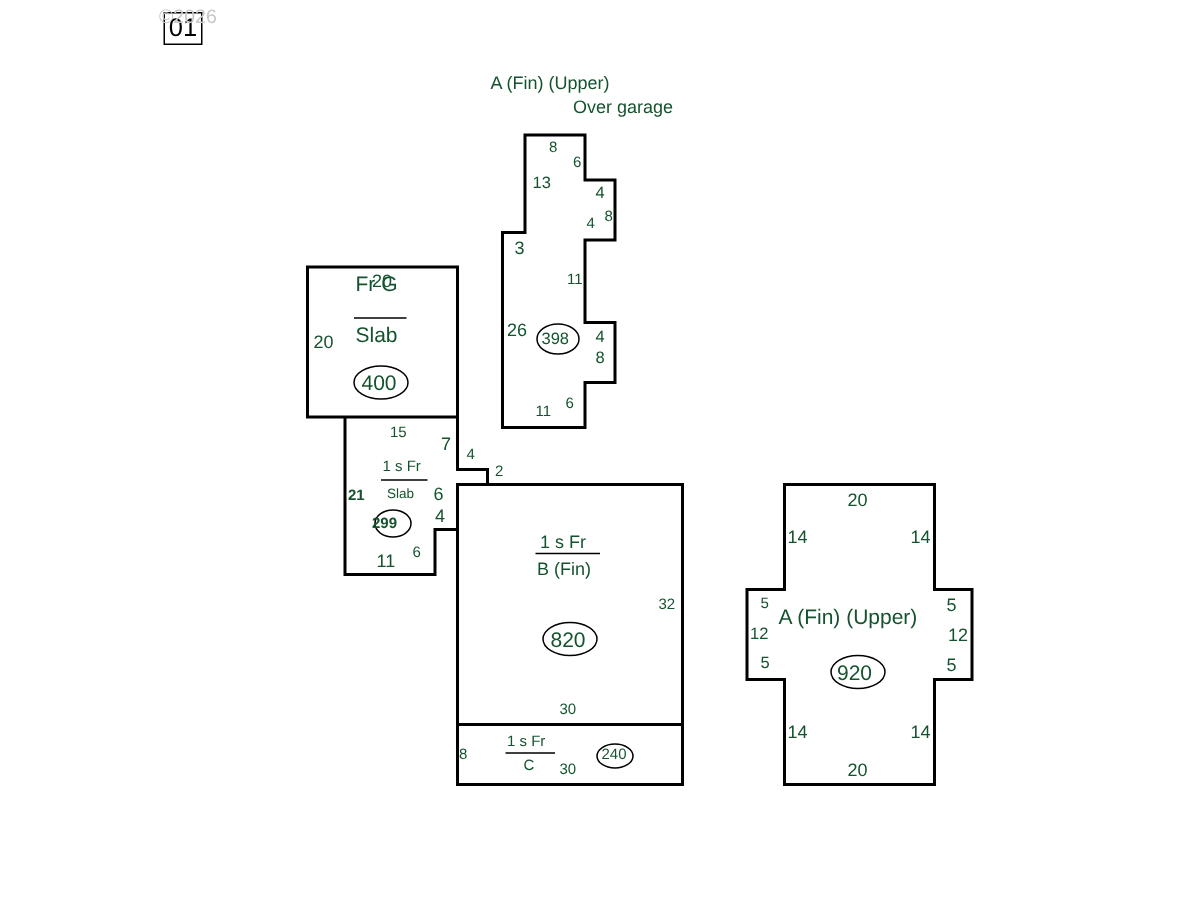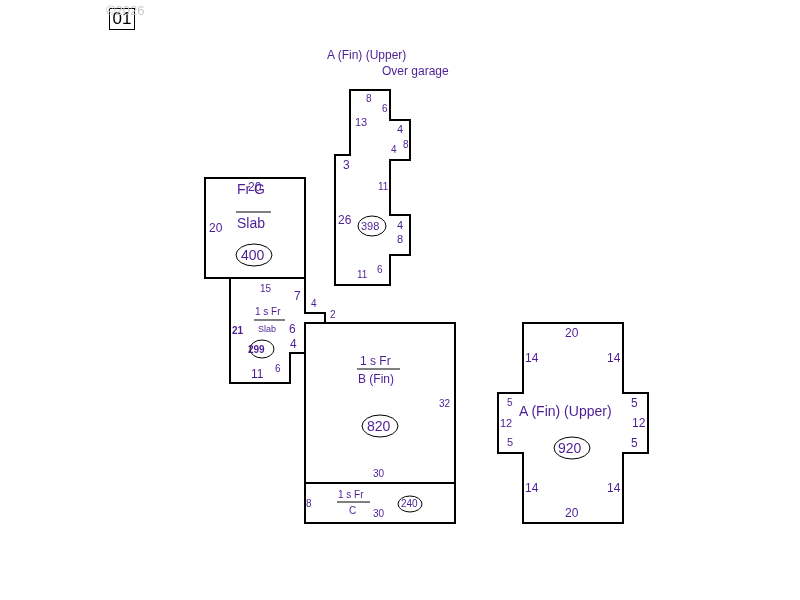--- a/index.html
+++ b/index.html
@@ -1,18 +1,18 @@
 <!DOCTYPE html>
 <html><head>
 <meta charset="utf-8">
 <style>
   html, body { margin: 0; padding: 0; background: #ffffff; }
   body { width: 800px; height: 600px; position: relative; overflow: hidden; font-family: "Liberation Sans", sans-serif; color: #000; }
   svg { position: absolute; left: 0; top: 0; }
-  .lbl { position: absolute; font-family: "Liberation Sans", sans-serif; white-space: nowrap; line-height: 1; color: #4c1d95; }
+  .lbl { position: absolute; font-family: "Liberation Sans", sans-serif; white-space: nowrap; line-height: 1; color: #14532d; }
   .s9 { font-size: 9px; }
   .s10 { font-size: 10px; }
   .s11 { font-size: 11px; }
   .s12 { font-size: 12px; }
   .s14 { font-size: 14px; }
   .wm { color: #c8c8c8; font-size: 13px; }
   .pageno { position: absolute; left: 109px; top: 8px; width: 24px; height: 20px; border: 1px solid #000; font-size: 17px; text-align: center; line-height: 20px; }
 </style>
 </head>
 <body>

